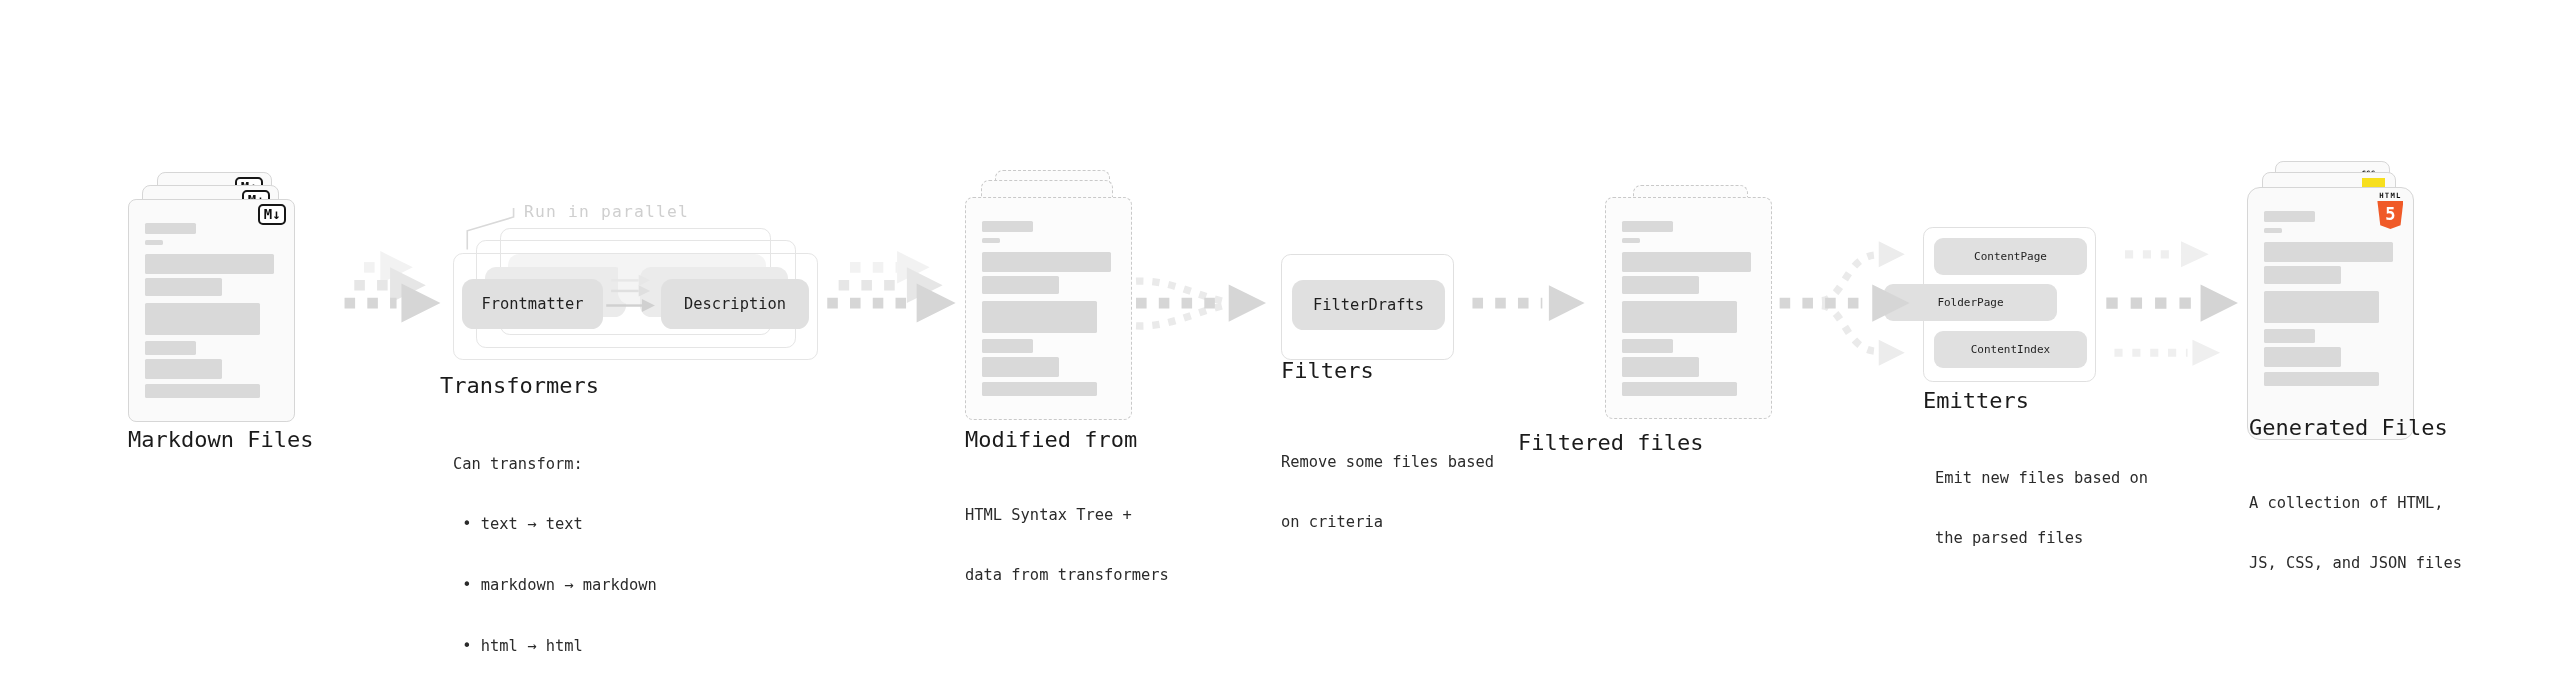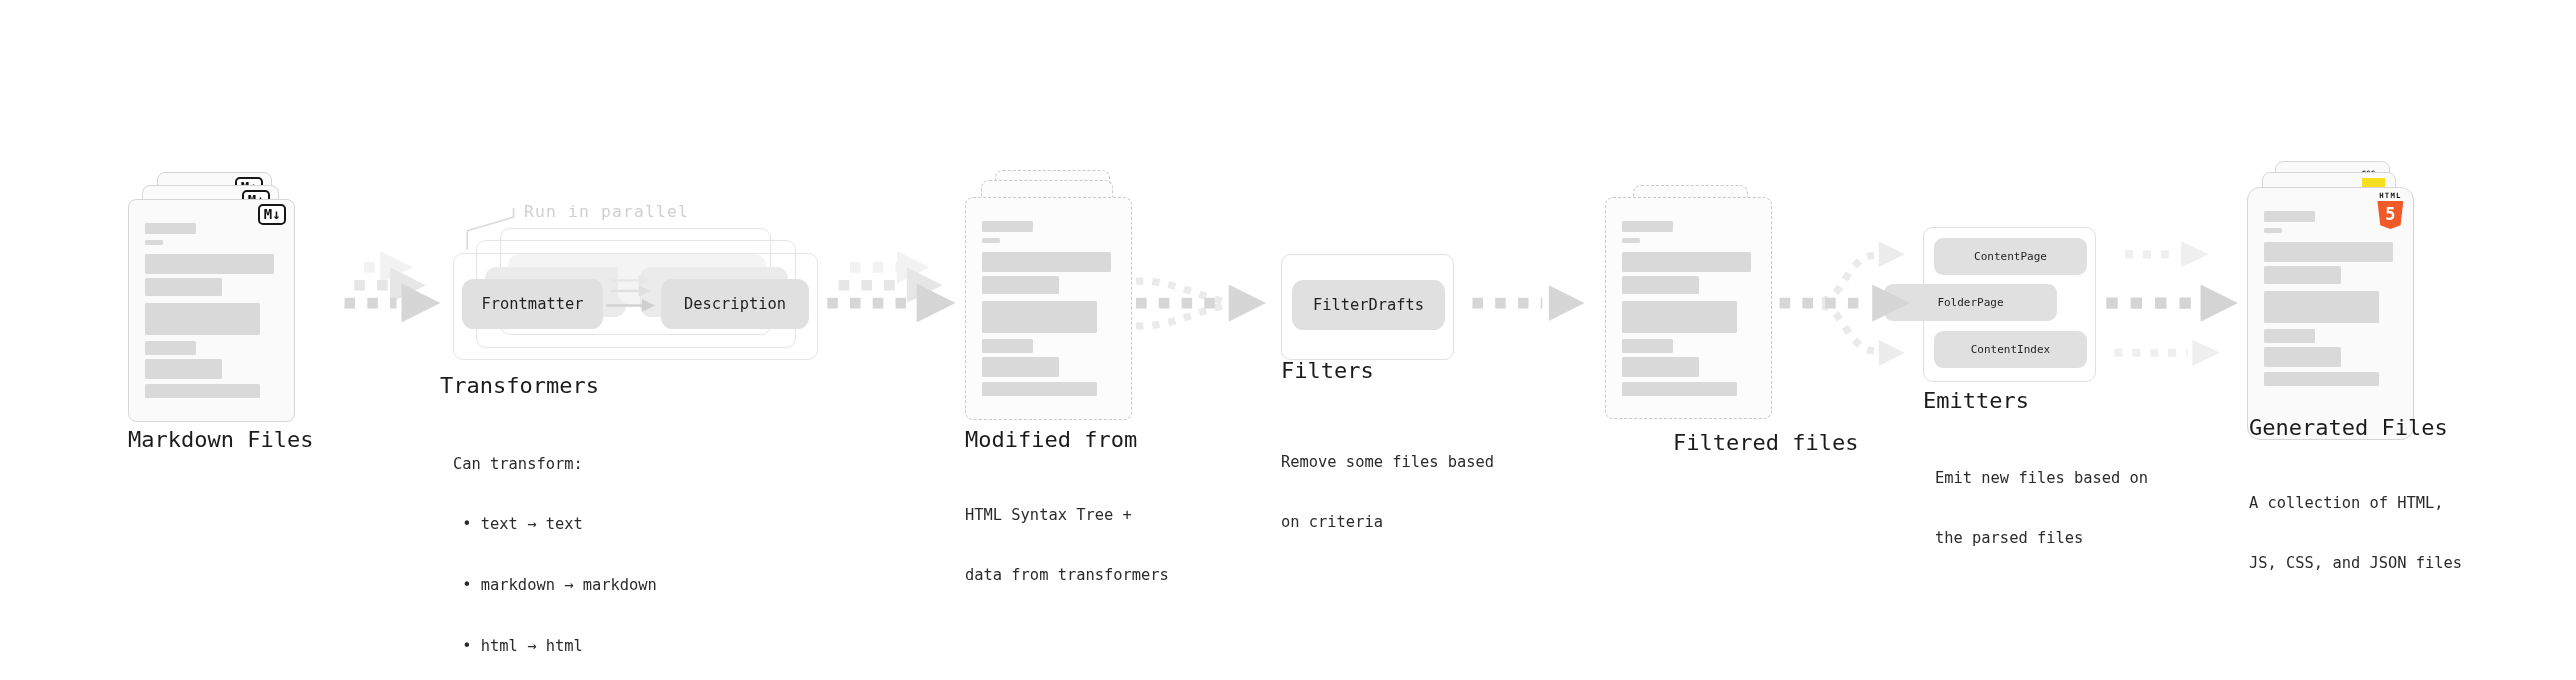--- a/index.html
+++ b/index.html
@@ -140,21 +140,21 @@
           <div class="bar" style="width: 38%; height: 11.4px; margin-top: 0px;"></div>
           <div class="bar" style="width: 13%; height: 4.9px; margin-top: 5.7px;"></div>
           <div class="bar" style="width: 97%; height: 20.3px; margin-top: 9px;"></div>
           <div class="bar" style="width: 58%; height: 18px; margin-top: 4.1px;"></div>
           <div class="bar" style="width: 87%; height: 32px; margin-top: 6.5px;"></div>
           <div class="bar" style="width: 38%; height: 14px; margin-top: 5.7px;"></div>
           <div class="bar" style="width: 58%; height: 19.5px; margin-top: 4.9px;"></div>
           <div class="bar" style="width: 87%; height: 14px; margin-top: 4.9px;"></div>
         </div>
     </div>
-    <div class="stage-title" style="left:1673px;top:430px;">Filtered files</div>
+    <div class="stage-title" style="left:1518px;top:430px;">Filtered files</div>
   </div>
 
   <div>
     <div class="frame solidbg" style="left:1923px;top:227px;width:173px;height:155px;"></div>
     <div class="pill small" style="left:1934px;top:238px;width:153px;height:37px;">ContentPage</div>
     <div class="pill small" style="left:1884px;top:284px;width:173px;height:37px;">FolderPage</div>
     <div class="pill small" style="left:1934px;top:331px;width:153px;height:37px;">ContentIndex</div>
     <div class="stage-title" style="left:1923px;top:388px;">Emitters</div>
     <div class="stage-desc" style="left:1923px;top:427px;margin-left:12px;">
       <div>Emit new files based on</div>

